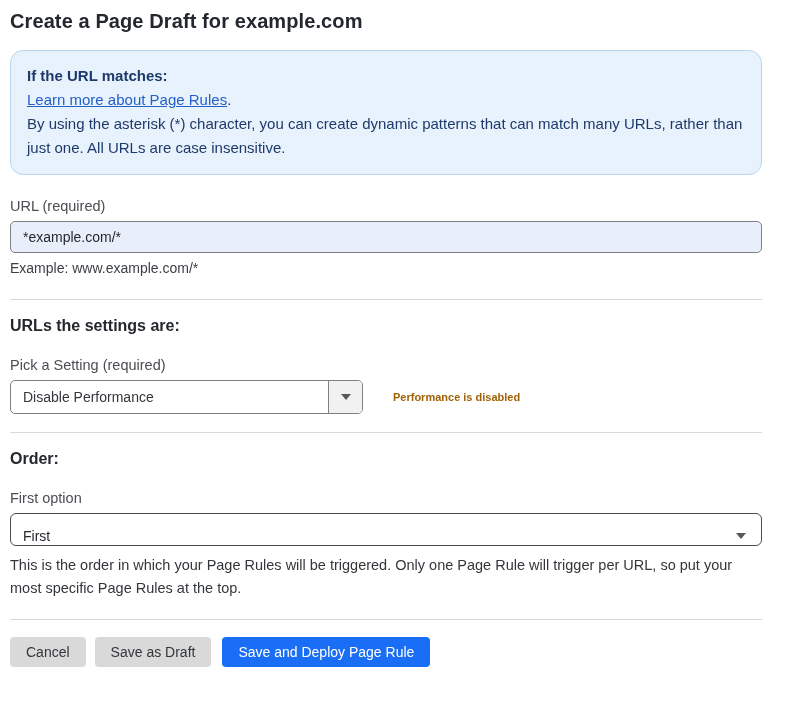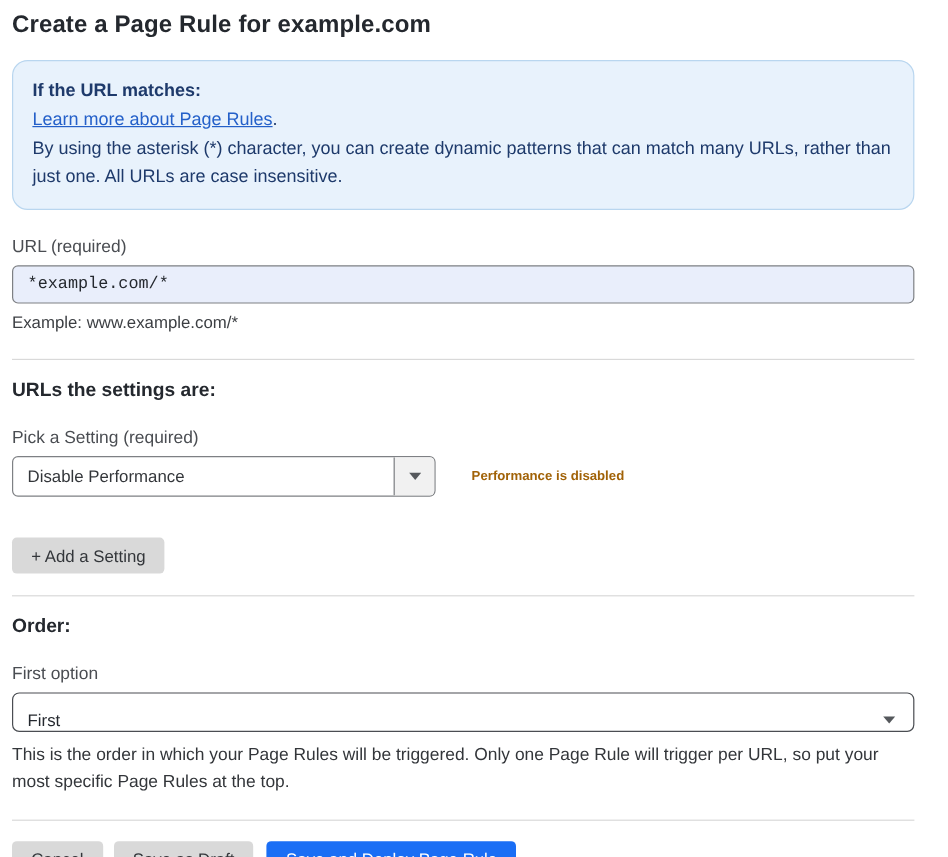--- a/index.html
+++ b/index.html
@@ -45,21 +45,21 @@
   }
 
   .url-input {
     display: block;
     width: 752px;
     height: 32px;
     background: #e9eefb;
     border: 1px solid #7e8084;
     border-radius: 5px;
     padding: 0 12px;
-    font-family: Liberation Mono, monospace;
+    font-family: Liberation Sans, sans-serif;
     font-size: 14px;
     color: #24282e;
     outline: none;
   }
   .helper-text {
     font-size: 14px;
     color: #3c3f43;
     margin-top: 7px;
   }
 
@@ -166,21 +166,21 @@
   }
   .actions-row .btn-blue { margin-left: 2px; }
 
   .mt-label { margin-top: 22px; }
 </style>
 </head>
 <body>
 
 <div class="container">
 
-  <h1 class="page-title">Create a Page Rule for example.com</h1>
+  <h1 class="page-title">Create a Page Draft for example.com</h1>
 
   <div class="info-box">
     <div class="info-heading">If the URL matches:</div>
     <div><a>Learn more about Page Rules</a><span>.</span></div>
     <div>By using the asterisk (*) character, you can create dynamic patterns that can match many URLs, rather than just one. All URLs are case insensitive.</div>
   </div>
 
   <div class="field-label">URL (required)</div>
   <input class="url-input" type="text" value="*example.com/*" style="">
   <div class="helper-text">Example: www.example.com/*</div>
@@ -194,21 +194,20 @@
   <div class="setting-row">
     <div class="dropdown">
       <div class="dropdown-value">Disable Performance</div>
       <div class="dropdown-arrow-btn">
         <span class="caret"></span>
       </div>
     </div>
     <div class="status-text">Performance is disabled</div>
   </div>
 
-  <button class="btn btn-gray add-setting-btn">+ Add a Setting</button>
 
   <hr class="divider" style="margin-top:18px;">
 
   <h2 class="section-heading">Order:</h2>
 
   <div class="field-label mt-label">First option</div>
 
   <div class="select-box">
     <span>First</span>
     <span class="caret"></span>

